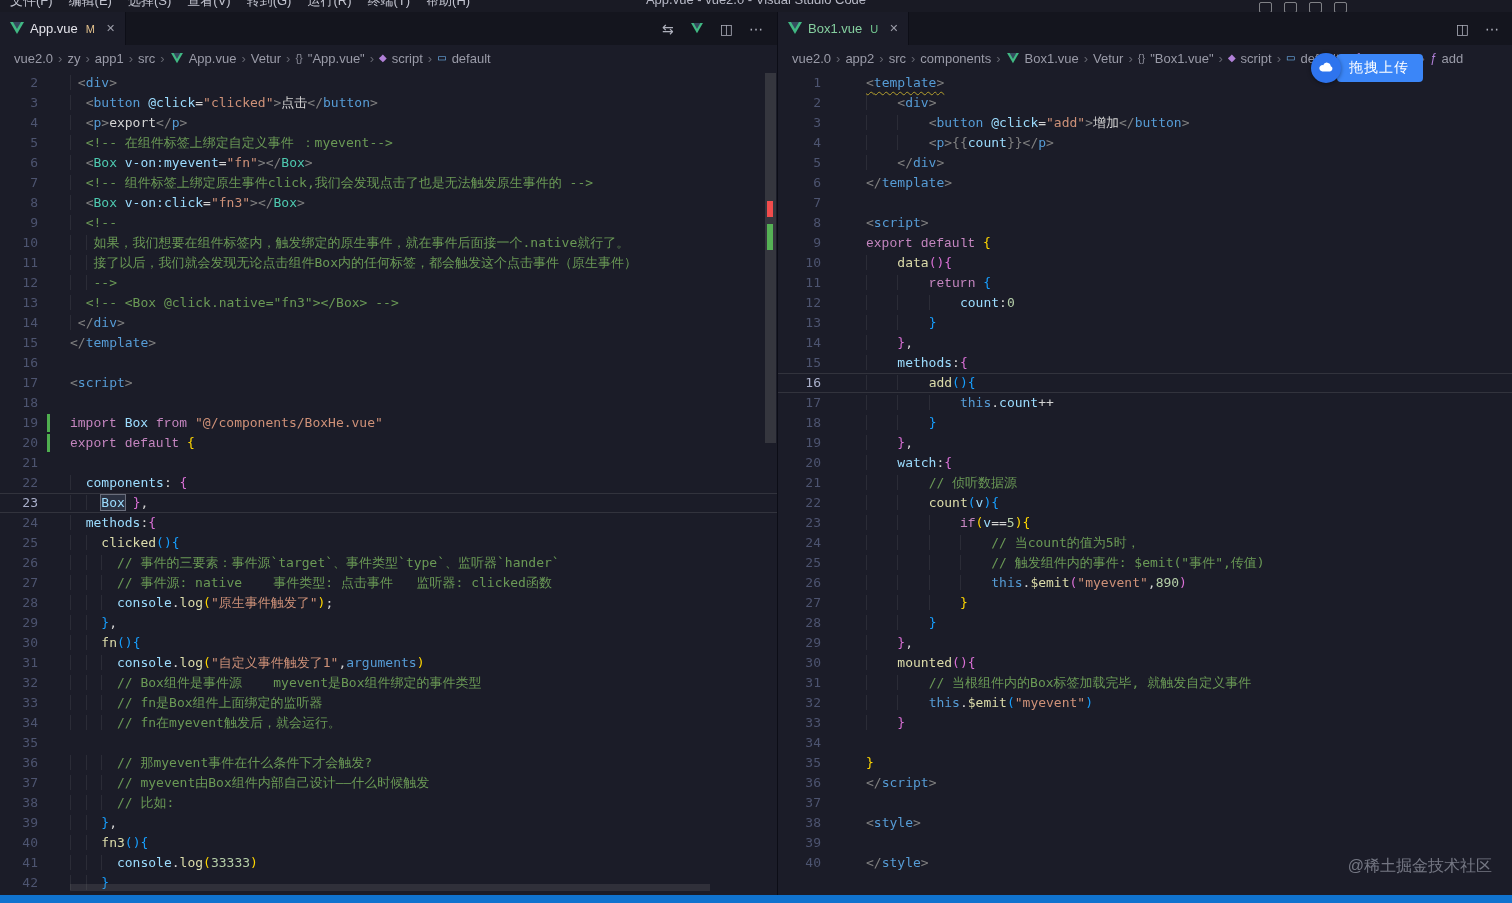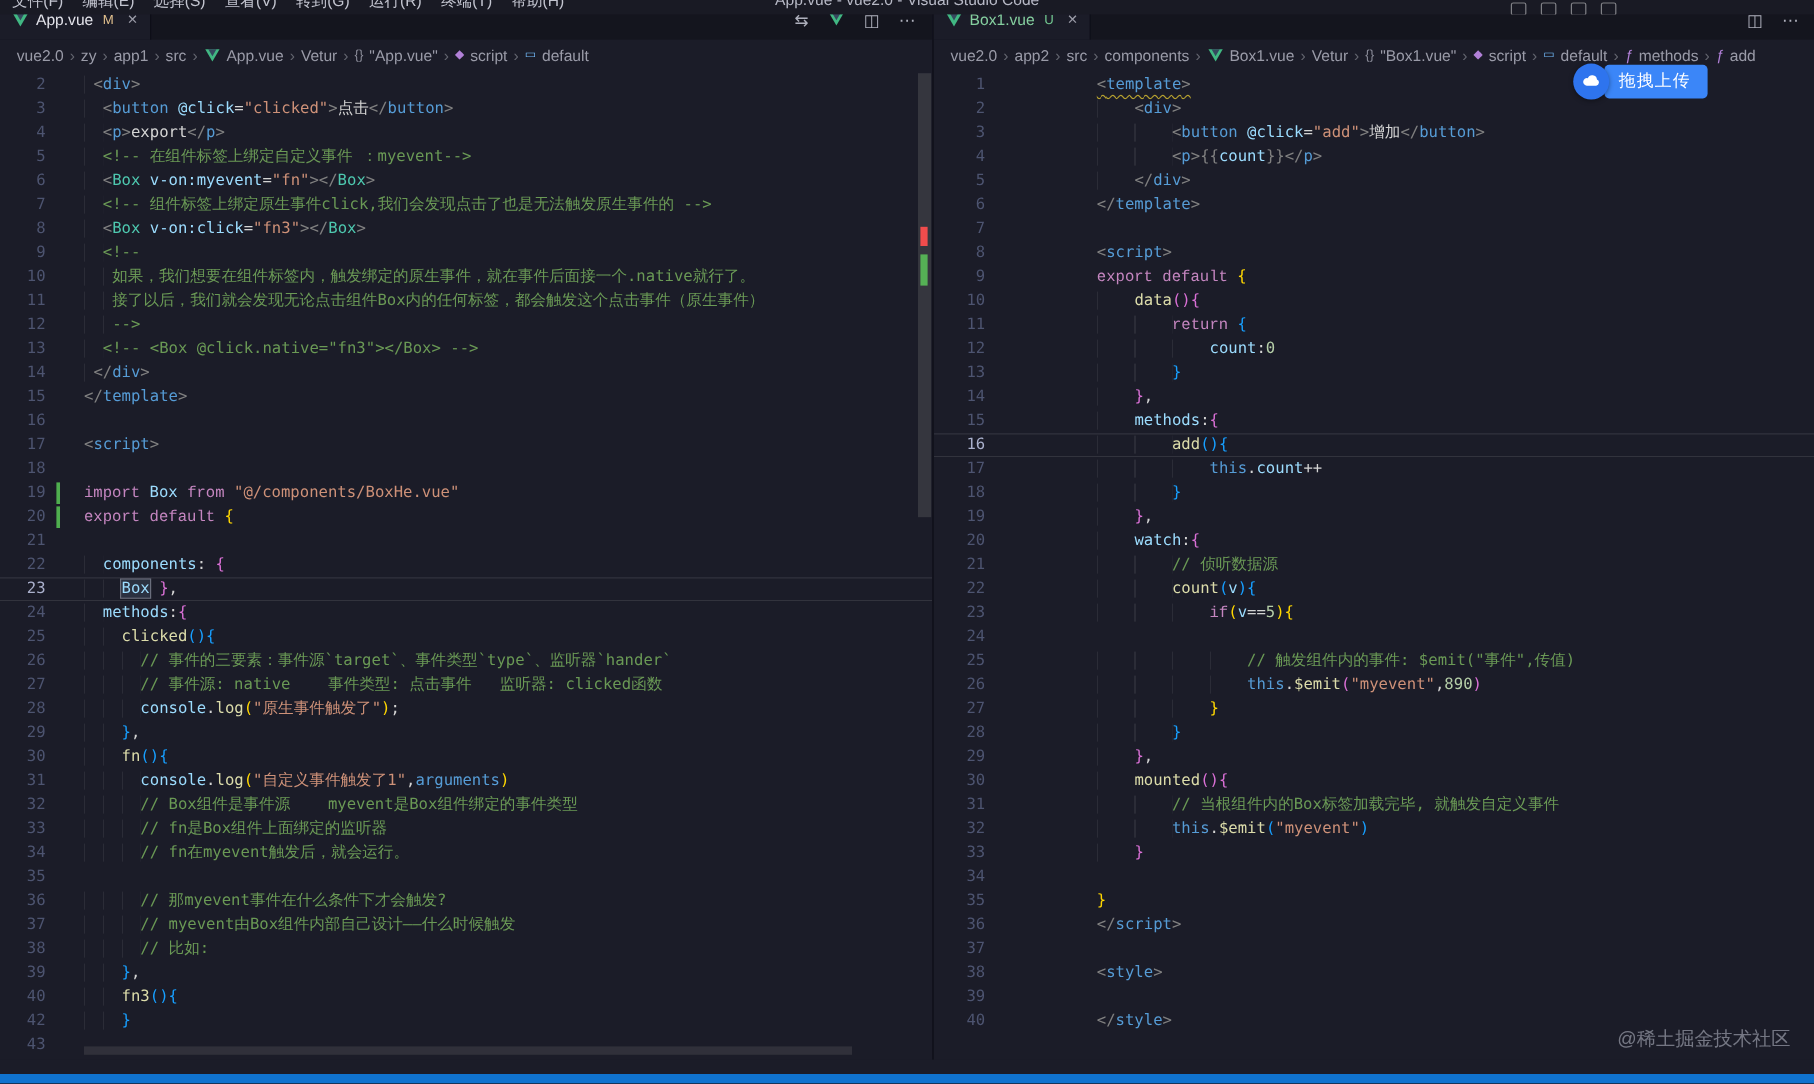--- a/index.html
+++ b/index.html
@@ -10,21 +10,21 @@
   
   #menubar{position:absolute;left:0;top:0;width:1512px;height:12px;background:var(--c-menubar);
            overflow:hidden;z-index:5;}
   .menu-items{display:flex;gap:16px;padding-left:10px;margin-top:-8px;font-size:13px;color:#c3c5d0;white-space:nowrap;}
   .menu-item{cursor:default;}
   .window-title{position:absolute;left:0;right:0;top:-8px;text-align:center;font-size:13px;color:#b7b9c6;pointer-events:none;}
   .layout-icons{position:absolute;right:165px;top:2px;display:flex;gap:12px;}
   .layout-icons span{width:11px;height:9px;border:1px solid rgba(255,255,255,.45);display:inline-block;border-radius:2px;}
 
   
-  .pane{position:absolute;top:0;height:883px;overflow:hidden;background:var(--c-bg);}
+  .pane{position:absolute;top:12px;height:883px;overflow:hidden;background:var(--c-bg);}
   #pane-left{left:0;width:777px;}
   #pane-right{left:777px;width:735px;border-left:1px solid #0c0d16;}
 
   .tabbar{display:flex;align-items:stretch;height:33px;background:var(--c-tabbar);}
   .tab{display:flex;align-items:center;gap:6px;padding:0 10px;background:var(--c-bg);
        border-right:1px solid #0d0e17;font-size:13px;cursor:pointer;}
   .tab-label-left{color:#e3e3ea;}
   .tab-label-right{color:#85cf9f;}
   .tab-badge{font-size:11px;margin-left:2px;}
   .badge-mod{color:var(--c-badge-mod);}
@@ -57,21 +57,21 @@
   .editor{position:relative;height:824px;overflow:hidden;cursor:text;}
   .lines{padding-top:2px;}
   .row{position:relative;height:20px;line-height:20px;width:100%;
        font-family:"DejaVu Sans Mono",monospace;font-size:13px;}
   .row.current{box-shadow:inset 0 1px 0 rgba(255,255,255,.10),inset 0 -1px 0 rgba(255,255,255,.10);}
   .ln{position:absolute;left:0;top:0;width:38px;text-align:right;color:var(--t-ln);user-select:none;}
   #pane-right .ln{width:43px;}
   .row.current .ln{color:var(--t-lna);}
   .git-a{position:absolute;left:47px;top:1px;width:3px;height:18px;background:var(--c-git-added);}
   .code{position:absolute;left:70px;top:0;white-space:pre;color:var(--t-txt);}
-  #pane-right .code{left:88px;margin-left:48px;}
+  #pane-right .code{left:88px;}
 
   .tk-pun{color:var(--t-pun);} .tk-tag{color:var(--t-tag);} .tk-cls{color:var(--t-cls);}
   .tk-attr{color:var(--t-attr);} .tk-str{color:var(--t-str);} .tk-com{color:var(--t-com);}
   .tk-kw{color:var(--t-kw);font-family:Liberation Mono, monospace;} .tk-blu{color:var(--t-blu);} .tk-fn{color:var(--t-fn);}
   .tk-num{color:var(--t-num);} .tk-prop{color:var(--t-prop);} .tk-var{color:var(--t-var);}
   .tk-b1{color:var(--t-b1);} .tk-b2{color:var(--t-b2);} .tk-b3{color:var(--t-b3);}
 
   .word-box{outline:1px solid rgba(160,165,180,.6);background:rgba(90,110,140,.25);}
   .squiggle{text-decoration:underline;text-decoration-style:wavy;text-decoration-color:#b5a02e;
             text-decoration-thickness:1px;text-underline-offset:4px;}
@@ -316,20 +316,24 @@
           </div>
           <div class="row">
             <span class="ln">39</span>
             <span class="code"><span class="ind-2">    </span><span class="tk-b3">}</span><span>,</span></span>
           </div>
           <div class="row">
             <span class="ln">40</span>
             <span class="code"><span class="ind-2">    </span><span class="tk-fn">fn3</span><span class="tk-b3">(</span><span class="tk-b3">)</span><span class="tk-b3">{</span></span>
           </div>
           <div class="row">
+            <span class="ln">41</span>
+            <span class="code"><span class="ind-2">      </span><span class="tk-var">console</span><span>.</span><span class="tk-fn">log</span><span class="tk-b1">(</span><span class="tk-num">33333</span><span class="tk-b1">)</span></span>
+          </div>
+          <div class="row">
             <span class="ln">42</span>
             <span class="code"><span class="ind-2">    </span><span class="tk-b3">}</span></span>
           </div>
           <div class="row">
             <span class="ln">43</span>
             <span class="code"></span>
           </div>
         </div>
       <div class="vsb">
         <div class="vsb-slider"></div>
@@ -471,20 +475,21 @@
           <div class="row">
             <span class="ln">22</span>
             <span class="code"><span class="ind-4">        </span><span class="tk-fn">count</span><span class="tk-b3">(</span><span class="tk-var">v</span><span class="tk-b3">)</span><span class="tk-b3">{</span></span>
           </div>
           <div class="row">
             <span class="ln">23</span>
             <span class="code"><span class="ind-4">            </span><span class="tk-kw">if</span><span class="tk-b1">(</span><span class="tk-var">v</span><span>==</span><span class="tk-num">5</span><span class="tk-b1">)</span><span class="tk-b1">{</span></span>
           </div>
           <div class="row">
             <span class="ln">24</span>
+            <span class="code"><span class="ind-4">                </span><span class="tk-com">// 当count的值为5时，</span></span>
           </div>
           <div class="row">
             <span class="ln">25</span>
             <span class="code"><span class="ind-4">                </span><span class="tk-com">// 触发组件内的事件: $emit("事件",传值)</span></span>
           </div>
           <div class="row">
             <span class="ln">26</span>
             <span class="code"><span class="ind-4">                </span><span class="tk-blu">this</span><span>.</span><span class="tk-fn">$emit</span><span class="tk-b2">(</span><span class="tk-str">"myevent"</span><span>,</span><span class="tk-num">890</span><span class="tk-b2">)</span></span>
           </div>
           <div class="row">

